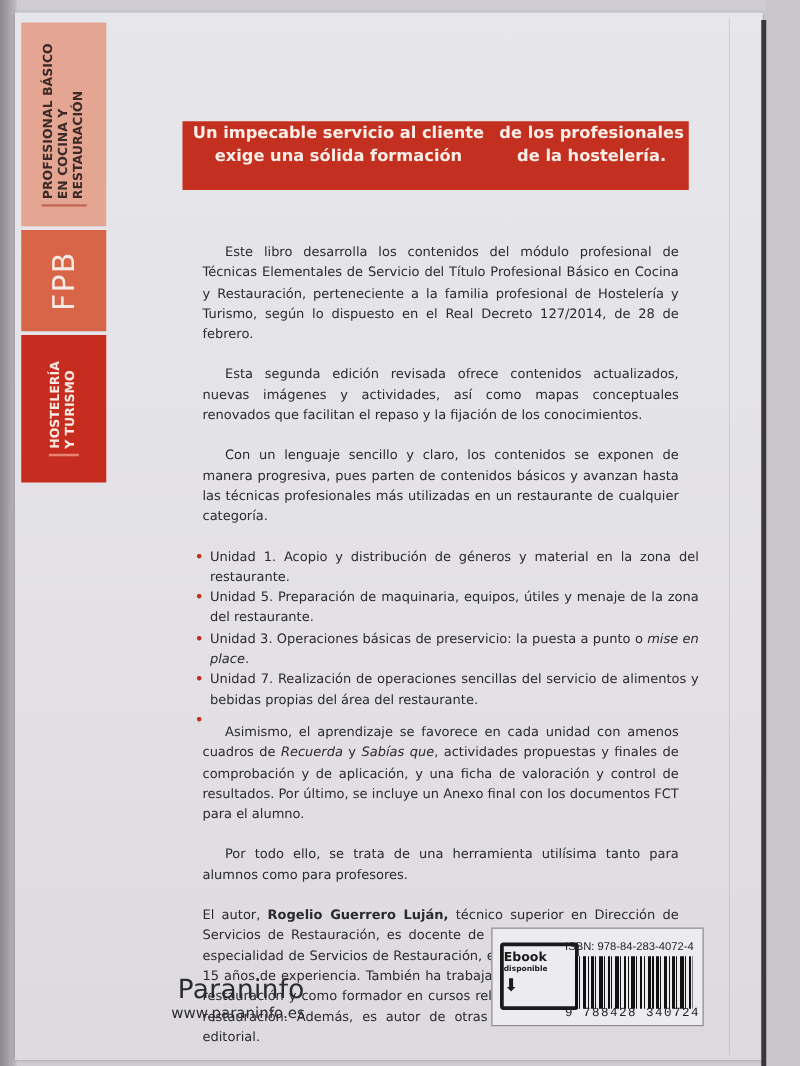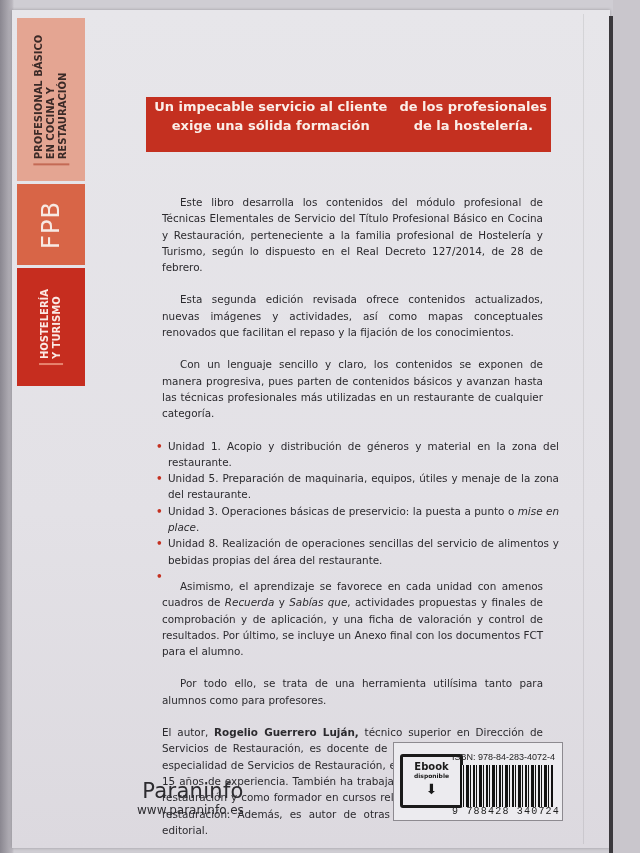--- a/index.html
+++ b/index.html
@@ -69,21 +69,21 @@
   .publisher .name { font-size:21px; line-height:22px; letter-spacing:0.3px; }
   .publisher .url { font-size:12px; line-height:14px; margin-top:1px; }
 
   .isbn-box {
     position:absolute; left:393px; top:742px; width:168px; height:77px;
     border:1px solid #8d8a90; background:#ecebef;
   }
   .ebook {
     position:absolute; left:6px; top:11px; width:63px; height:54px;
     border:3px solid #1a1a1a; border-radius:3px; box-sizing:border-box;
-    text-align:center; color:#1a1a1a;
+    text-align:left; color:#1a1a1a;
   }
   .ebook .t1 { font-size:10px; font-weight:bold; line-height:11px; margin-top:4px; }
   .ebook .t2 { font-size:6px; font-weight:bold; line-height:8px; }
   .ebook .arrow { font-size:14px; line-height:14px; margin-top:2px; }
   .isbn-label {
     position:absolute; left:58px; top:9px; font-size:9px; color:#1e1e1e;
     font-family:"Liberation Sans", sans-serif;
   }
   .barcode {
     position:absolute; left:66px; top:22px; width:94px; height:42px;
@@ -127,21 +127,21 @@
 </div>
 
 <div class="body-text">
   <p class="indent">Este libro desarrolla los contenidos del módulo profesional de Técnicas Elementales de Servicio del Título Profesional Básico en Cocina y Restauración, perteneciente a la familia profesional de Hostelería y Turismo, según lo dispuesto en el Real Decreto 127/2014, de 28 de febrero.</p>
   <p class="indent">Esta segunda edición revisada ofrece contenidos actualizados, nuevas imágenes y actividades, así como mapas conceptuales renovados que facilitan el repaso y la fijación de los conocimientos.</p>
   <p class="indent">Con un lenguaje sencillo y claro, los contenidos se exponen de manera progresiva, pues parten de contenidos básicos y avanzan hasta las técnicas profesionales más utilizadas en un restaurante de cualquier categoría.</p>
   <ul class="units">
     <li><span class="bullet">•</span><span>Unidad 1. Acopio y distribución de géneros y material en la zona del restaurante.</span></li>
     <li><span class="bullet">•</span><span>Unidad 5. Preparación de maquinaria, equipos, útiles y menaje de la zona del restaurante.</span></li>
     <li><span class="bullet">•</span><span>Unidad 3. Operaciones básicas de preservicio: la puesta a punto o </span><span class="ital">mise en place</span><span>.</span></li>
-    <li><span class="bullet">•</span><span>Unidad 8. Realización de operaciones sencillas del servicio de alimentos y bebidas propias del área del restaurante.</span></li>
+    <li><span class="bullet">•</span><span>Unidad 7. Realización de operaciones sencillas del servicio de alimentos y bebidas propias del área del restaurante.</span></li>
     <li><span class="bullet">•</span></li>
   </ul>
   <p class="indent para-gap"><span>Asimismo, el aprendizaje se favorece en cada unidad con amenos cuadros de </span><span class="ital">Recuerda</span><span> y </span><span class="ital">Sabías que</span><span>, actividades propuestas y finales de comprobación y de aplicación, y una ficha de valoración y control de resultados. Por último, se incluye un Anexo final con los documentos FCT para el alumno.</span></p>
   <p class="indent">Por todo ello, se trata de una herramienta utilísima tanto para alumnos como para profesores.</p>
   <p class="para-gap"><span>El autor, </span><span class="author-name">Rogelio Guerrero Luján,</span><span> técnico superior en Dirección de Servicios de Restauración, es docente de Formación Profesional en la especialidad de Servicios de Restauración, en la que cuenta con más de 15 años de experiencia. También ha trabajado en diversas empresas de restauración y como formador en cursos relacionados con la cocina y la restauración. Además, es autor de otras obras publicadas por esta editorial.</span></p>
 </div>
 
 <div class="publisher">
   <div class="name">Paraninfo</div>
   <div class="url">www.paraninfo.es</div>

